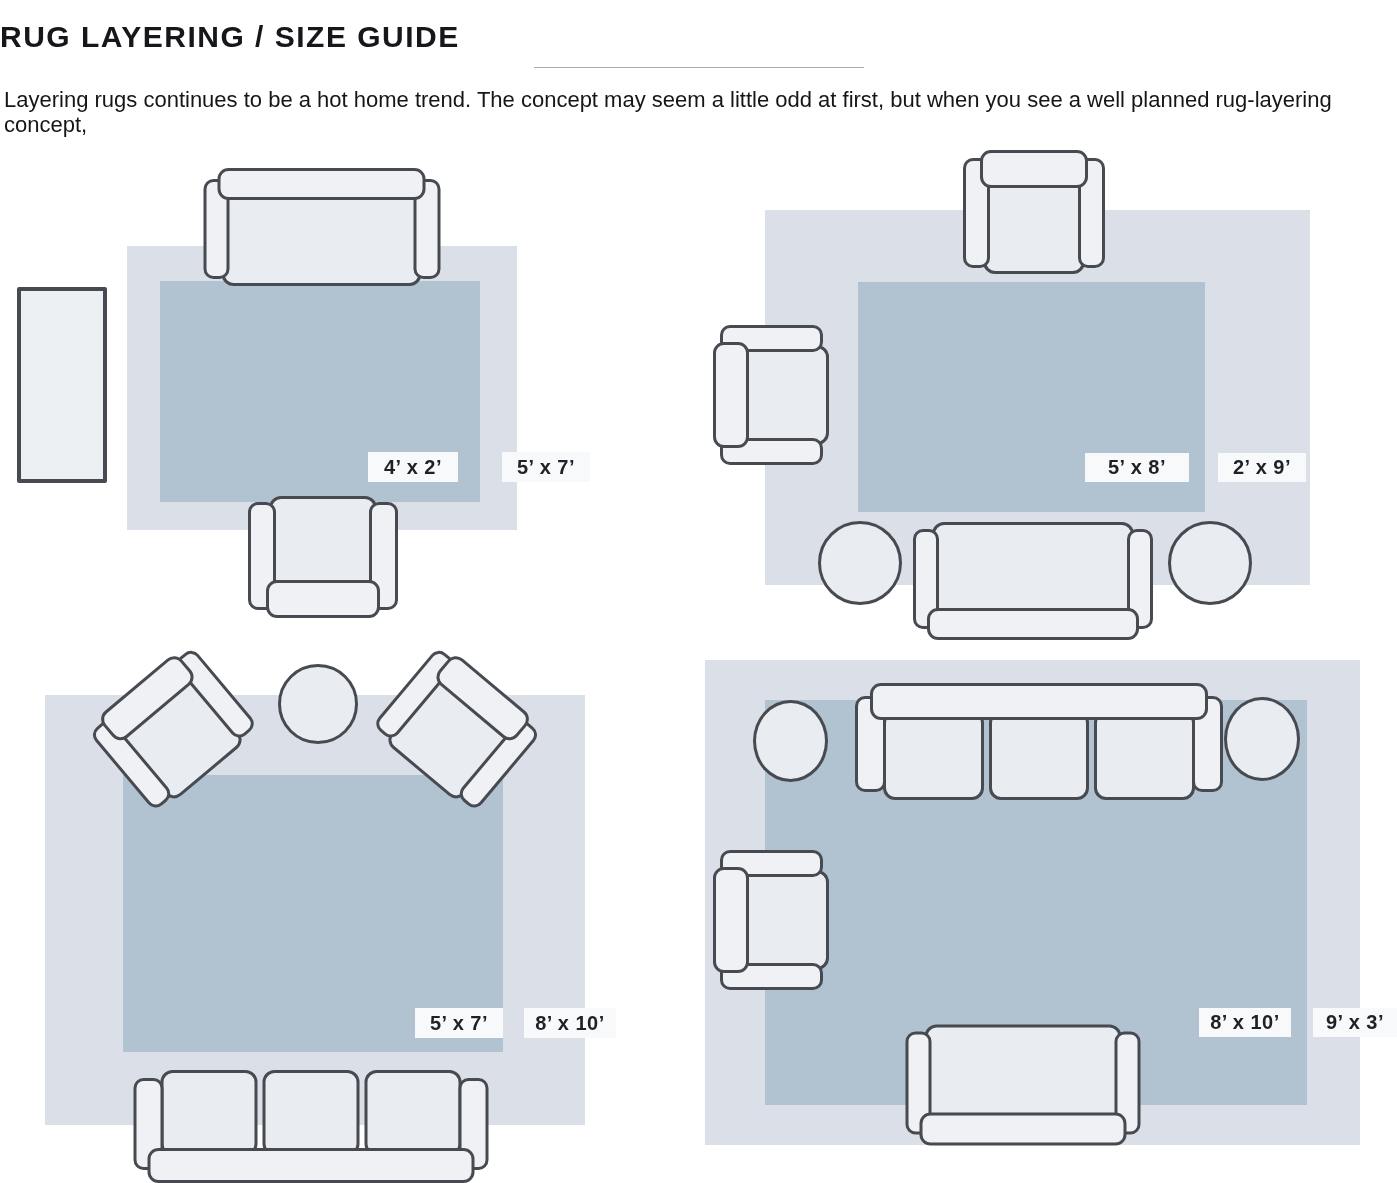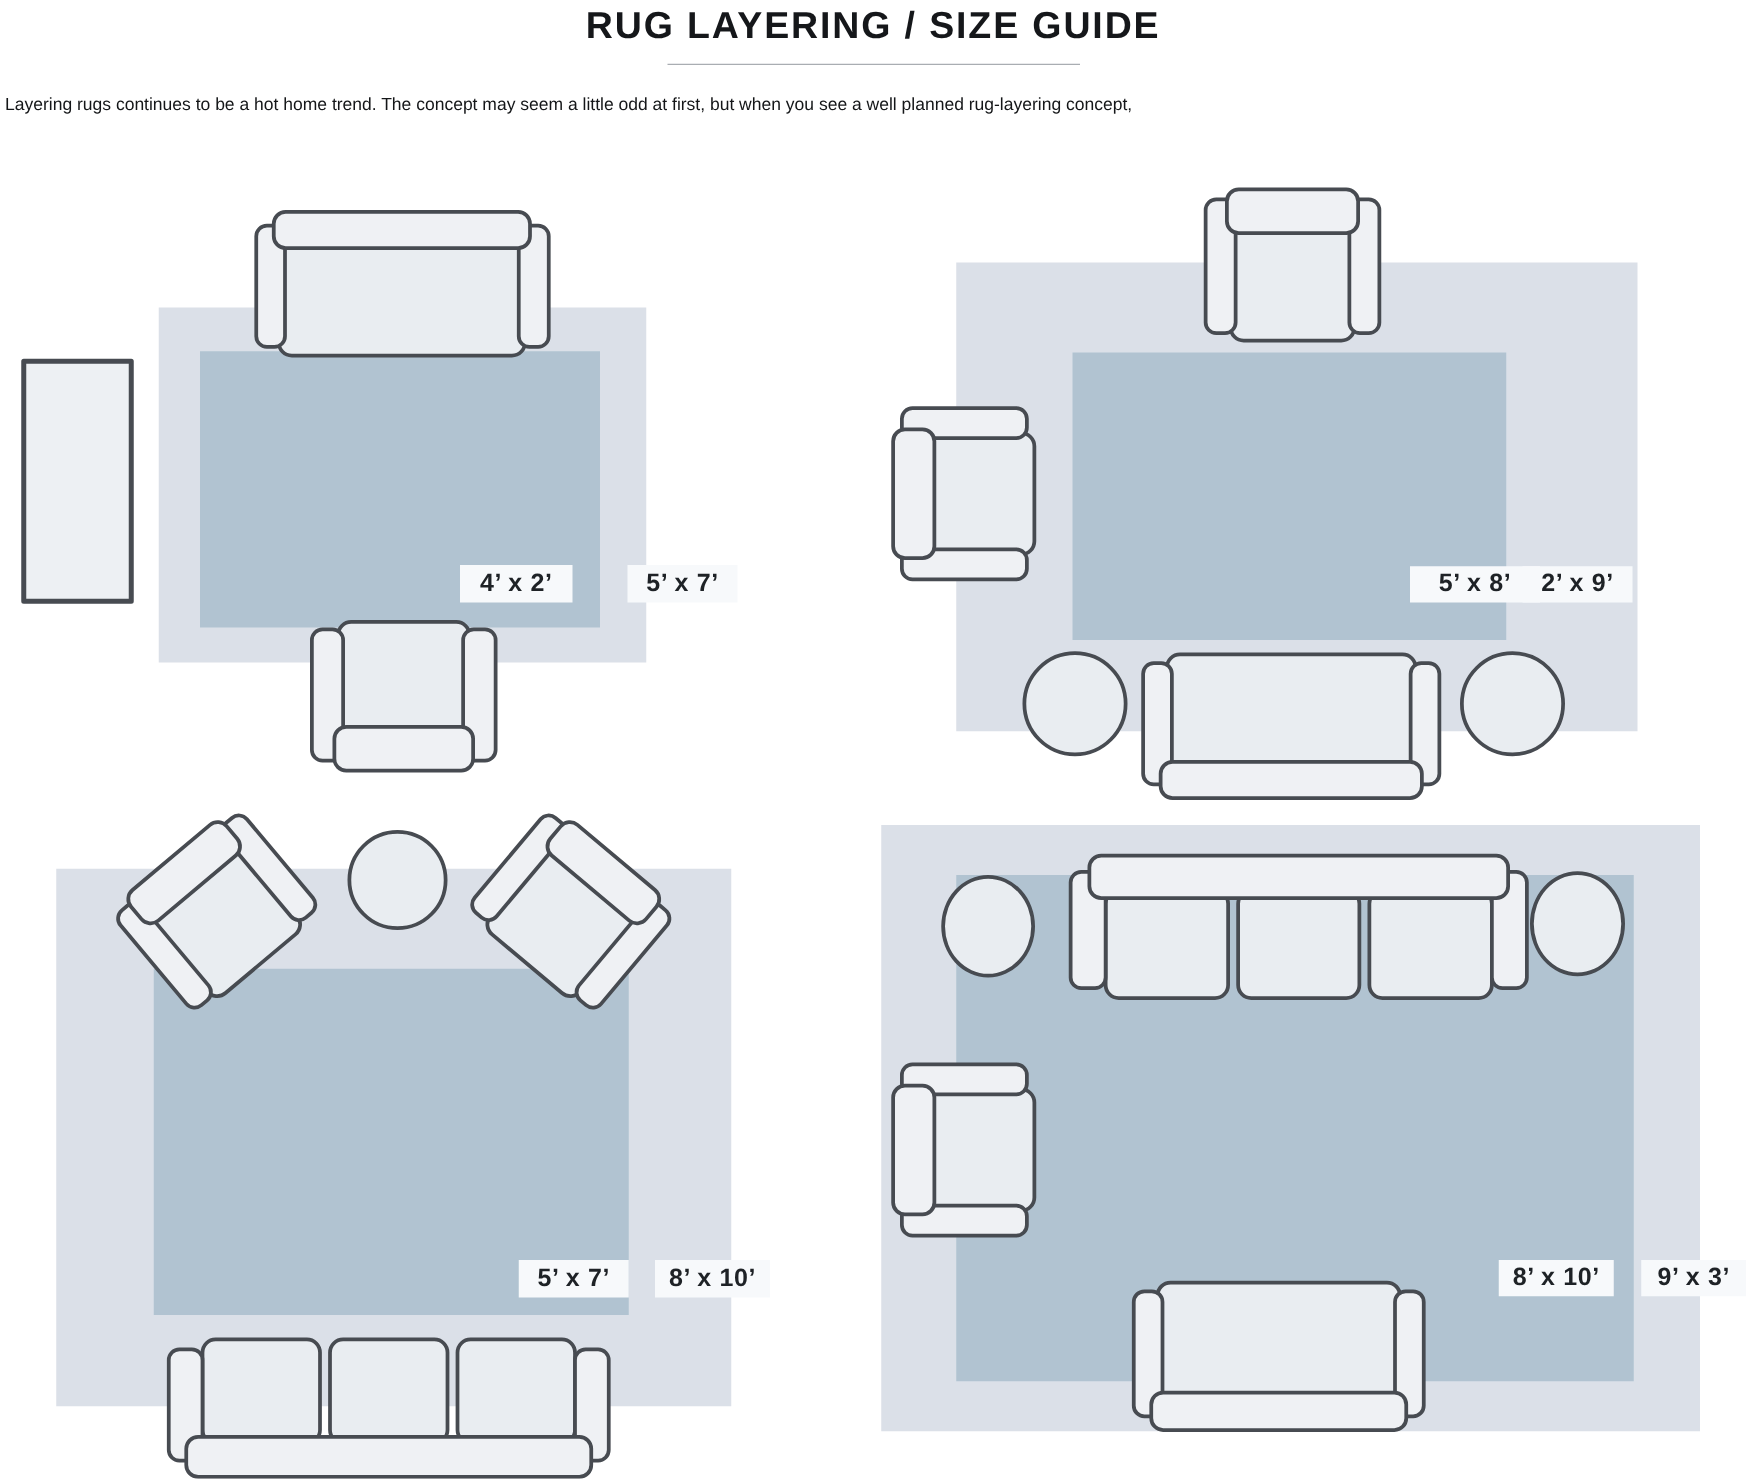--- a/index.html
+++ b/index.html
@@ -2,24 +2,24 @@
 <html style="--outer: #dbe0e8; --inner: #b1c3d1; --stroke: #474b51; --fill: #eff1f4; --chip: #f7f9fb; --ink: #17191b;"><head>
 <meta charset="utf-8">
 <style>
   :root{
     --outer:#dbe0e8; --inner:#b1c3d1; --stroke:#474b51; --fill:#eff1f4;
     --fill2:#e9edf1; --chip:#f7f9fb; --ink:#17191b;
   }
   *{box-sizing:border-box; margin:0; padding:0;}
   body{background:#fff; font-family:"Liberation Sans", sans-serif;}
   .stage{position:relative; width:1397px; height:1183px; background:#fff; overflow:hidden;}
-  .page-title{padding-top:4px; text-align:center; font-size:30px; font-weight:700;
+  .page-title{padding-top:20px; text-align:left; font-size:30px; font-weight:700;
     letter-spacing:1.5px; color:#15171a;}
   .title-rule{width:330px; height:1px; background:#a9adb2; margin:13px auto 0 auto;}
-  .intro{margin:19px 4px 0 4px; color:#141618; font-size:14px; line-height:25px;}
+  .intro{margin:19px 4px 0 4px; color:#141618; font-size:22px; line-height:25px;}
   .diagram-layer{position:absolute; inset:0;}
   .diagram{position:absolute; inset:0; pointer-events:none;}
   .rug{position:absolute;}
   .rug-outer{background:var(--outer);}
   .rug-inner{background:var(--inner);}
   .furn{position:absolute;}
   .seating{position:absolute; left:50%; top:50%;}
   .part{position:absolute; background:var(--fill); border:3px solid var(--stroke);}
   .back{border-radius:11px; z-index:3;}
   .arm{border-radius:10px; z-index:2;}
@@ -105,21 +105,21 @@
             <div class="seat-area">
               <div class="cushion"></div>
             </div>
             <div class="part arm arm-l"></div>
             <div class="part arm arm-r"></div>
             <div class="part back"></div>
           </div>
         </div>
         <div class="furn table" style="left: 818px; top: 521px; width: 84px; height: 84px;"></div>
         <div class="furn table" style="left: 1168px; top: 521px; width: 84px; height: 84px;"></div>
-        <div class="size-chip" style="left: 1085px; top: 453px; width: 104px; height: 29px; line-height: 29px; margin-left: 43px;">5’ x 8’</div>
+        <div class="size-chip" style="left: 1085px; top: 453px; width: 104px; height: 29px; line-height: 29px;">5’ x 8’</div>
         <div class="size-chip" style="left: 1218px; top: 453px; width: 88px; height: 29px; line-height: 29px;">2’ x 9’</div>
       </div>
       <div class="diagram">
         <div class="rug rug-outer" style="left: 45px; top: 695px; width: 540px; height: 430px;"></div>
         <div class="rug rug-inner" style="left: 123px; top: 775px; width: 380px; height: 277px;"></div>
         <div class="furn" style="left: 106px; top: 671px; width: 135px; height: 118px;">
           <div class="seating armchair" style="width: 135px; height: 118px; transform: translate(-50%, -50%) rotate(-40deg);">
             <div class="seat-area">
               <div class="cushion"></div>
             </div>

